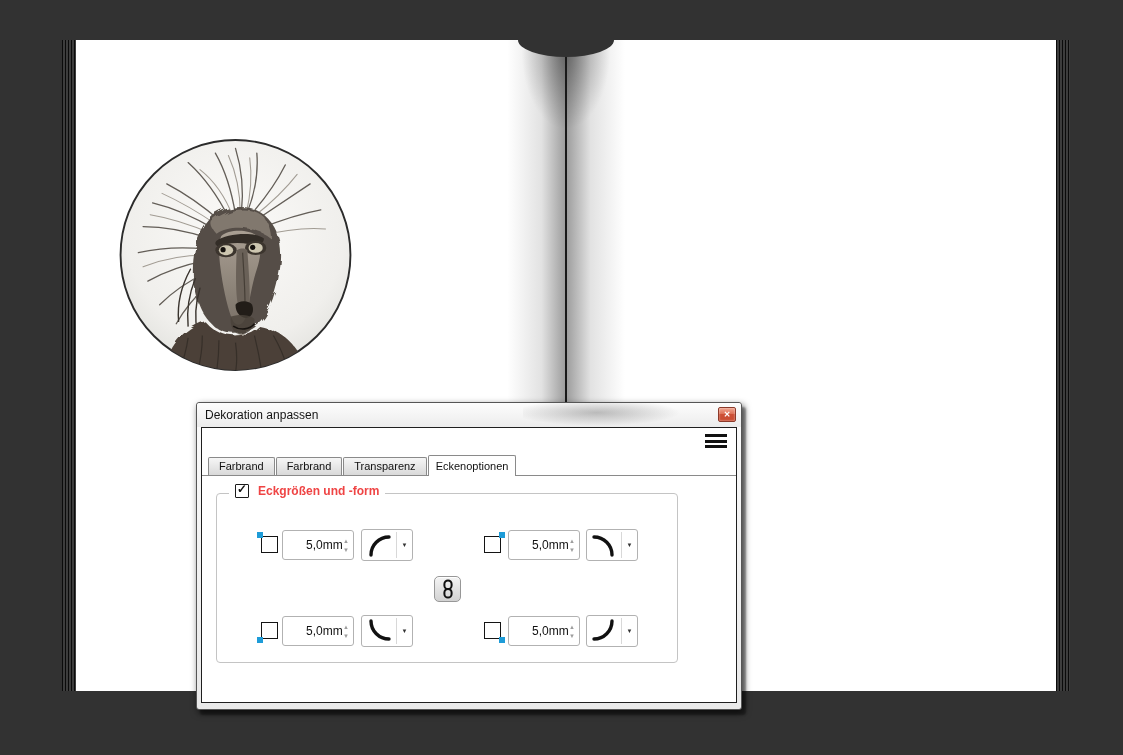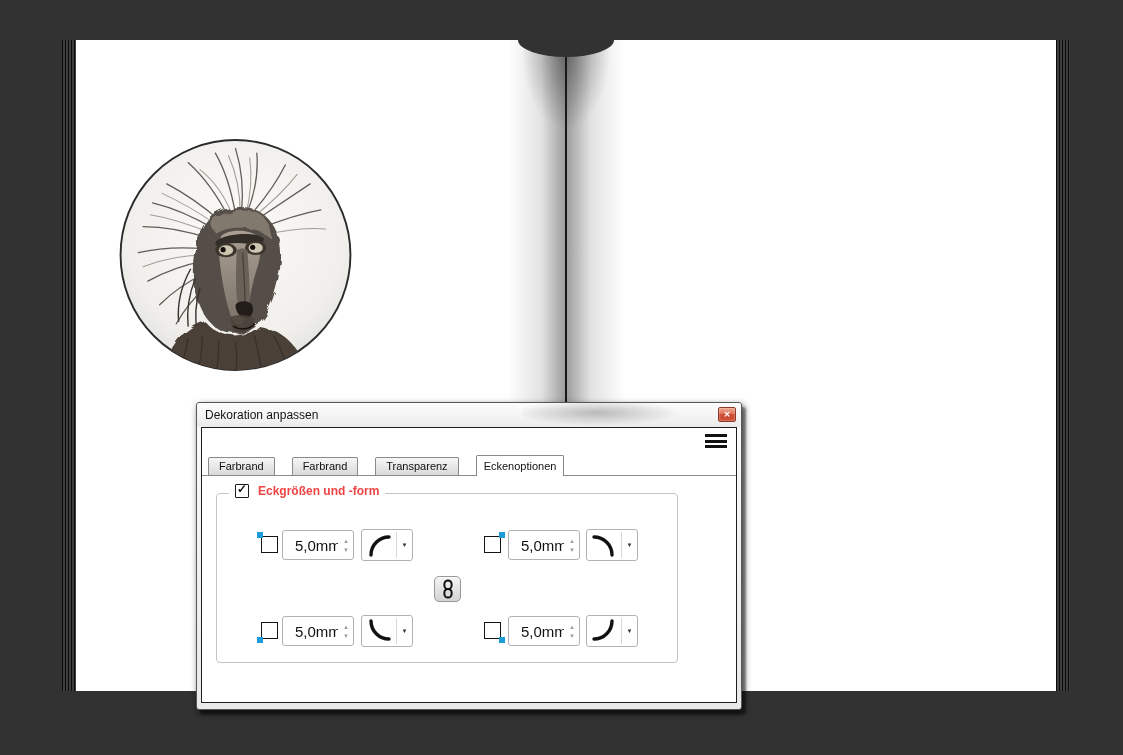--- a/index.html
+++ b/index.html
@@ -41,21 +41,21 @@
                border:1px solid #8c3a2a; background:linear-gradient(#f0a590,#dd7257 45%,#cd5036 46%,#c94c31);
                color:#fff; font-size:8px; font-weight:bold; text-align:center; line-height:13px;
                box-shadow:inset 0 0 2px rgba(255,255,255,.7); cursor:pointer; }
   .content { position:absolute; left:4px; right:4px; top:24px; bottom:6px;
              background:#fff; border:1px solid #1f1f1f; }
 
   .menu-icon { position:absolute; right:9px; top:6px; width:22px; }
   .menu-icon i { display:block; height:3px; background:#111; margin-bottom:2.5px; }
 
   .tabs { position:absolute; left:6px; top:26px; height:21px; display:flex; align-items:flex-end; z-index:2; }
-  .tab { height:18px; padding:0 10px; margin-right:17px; font-size:11px; line-height:17px; color:#111;
+  .tab { height:18px; padding:0 10px; margin-right:1px; font-size:11px; line-height:17px; color:#111;
          border:1px solid #8a8a8a; border-bottom:none; border-radius:2px 2px 0 0;
          background:linear-gradient(#f6f6f6,#d9d9d9); cursor:pointer; }
   .tab.active { height:21px; line-height:20px; padding:0 7px; position:relative; top:1px; z-index:3;
                 background:#fff; }
   .pane-line { position:absolute; left:0; right:0; top:47px; border-top:1px solid #8a8a8a; z-index:1; }
 
   .groupbox { position:absolute; left:14px; top:65px; width:462px; height:170px;
               border:1px solid #c4c4c4; border-radius:4px; }
   .legend { position:absolute; top:-10px; left:12px; background:#fff; padding:0 6px;
             display:flex; align-items:center; gap:9px; }
@@ -64,22 +64,22 @@
   .checkbox span { position:absolute; left:1px; top:-3px; font-size:12px; font-weight:bold; color:#111; }
   .group-label { font-size:12px; font-weight:bold; color:#ef4444; }
 
   .cindicator { position:absolute; width:17px; height:17px; border:1.6px solid #141414; background:#fff; }
   .dot { position:absolute; width:6px; height:6px; background:#1e9cd8; }
   .dot.tl { left:-5px; top:-5px; } .dot.tr { right:-5px; top:-5px; }
   .dot.bl { left:-5px; bottom:-5px; } .dot.br { right:-5px; bottom:-5px; }
 
   .spin { position:absolute; width:72px; height:30px; border:1px solid #b2b2b2; border-radius:3px;
           background:#fff; }
-  .spin input { position:absolute; left:5px; top:0; width:50px; height:28px; border:0; outline:none;
-          padding-left:7px; font-size:15px; font-family:"Liberation Sans",sans-serif; color:#111;
+  .spin input { position:absolute; left:16px; top:0; width:50px; height:28px; border:0; outline:none;
+          padding-left:7px; font-size:12px; font-family:"Liberation Sans",sans-serif; color:#111;
           background:transparent; }
   .arrows { position:absolute; right:4px; top:0; height:100%; display:flex; flex-direction:column;
             justify-content:center; gap:3px; }
   .arrows b { font-size:6px; line-height:6px; color:#9d9d9d; font-weight:normal; cursor:pointer; }
 
   .combo { position:absolute; width:52px; height:32px; border:1px solid #b2b2b2; border-radius:3px;
            background:#fff; display:flex; align-items:center; cursor:pointer; }
   .combo .cicon { width:34px; display:flex; justify-content:center; align-items:center; }
   .combo .sep { width:1px; align-self:stretch; margin:2px 0; background:#d8d8d8; }
   .combo .arr { flex:1; text-align:center; font-size:6px; color:#333; }

